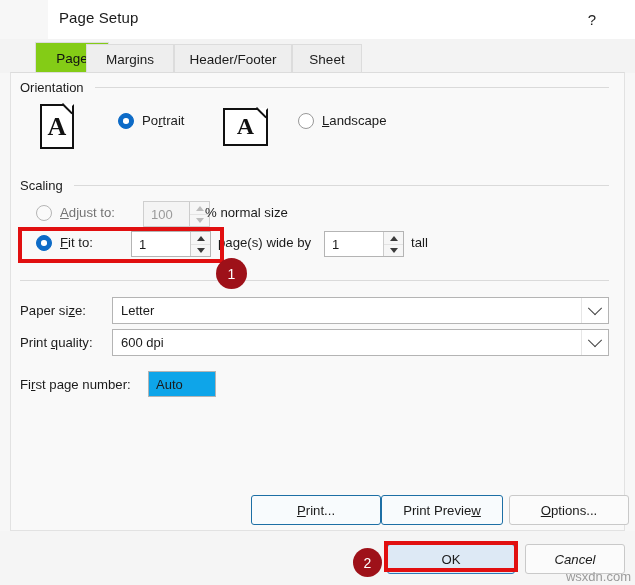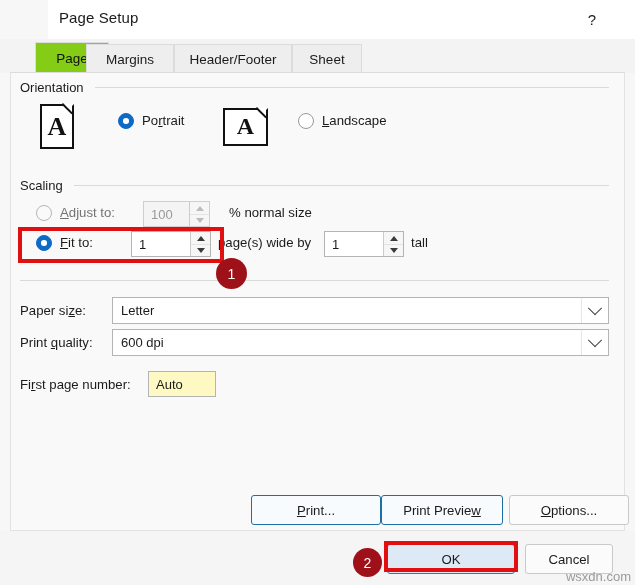--- a/index.html
+++ b/index.html
@@ -240,21 +240,21 @@
   }
   .arrow-up { border-bottom: 5px solid #3a3a3a; }
   .arrow-dn { border-top: 5px solid #3a3a3a; }
   .spin.disabled .arrow-up { border-bottom-color: #bcbcbc; }
   .spin.disabled .arrow-dn { border-top-color: #bcbcbc; }
 
   
   .textbox {
     position: absolute;
     box-sizing: border-box;
-    background: #fef9c3;
+    background: #0ea5e9;
     border: 1px solid #b4b4b4;
     height: 26px;
     display: flex;
     align-items: center;
     padding-left: 7px;
     font-size: 13px;
     color: #1b1b1b;
   }
 
   
@@ -415,21 +415,21 @@
       <div class="btns">
         <div class="up">
             <span class="arrow-up"></span>
           </div>
         <div class="dn">
             <span class="arrow-dn"></span>
           </div>
       </div>
     </div>
 
-    <div class="lbl" style="left:194px; top:132px;margin-left:24px;">% normal size</div>
+    <div class="lbl" style="left:194px; top:132px;">% normal size</div>
 
     <div class="radio checked" style="left:25px; top:162px;"></div>
     <div class="lbl" style="left:49px; top:162px;">
       <span><span class="u">F</span>it to:</span>
     </div>
 
     <div class="spin" style="left:120px; top:158px; width:80px;">
       <div class="val">1</div>
       <div class="btns">
         <div class="up">
@@ -478,21 +478,21 @@
     <div class="lbl" style="left:9px; top:304px;">Fi<span class="u">r</span>st page number:</div>
     <div class="textbox" style="left:137px; top:298px; width:68px;">Auto</div>
 
     <div class="btn" style="left:240px; top:422px; width:130px;"><span class="u">P</span>rint...</div>
     <div class="btn" style="left:370px; top:422px; width:122px;">Print Previe<span class="u">w</span></div>
     <div class="btn plain" style="left:498px; top:422px; width:120px;"><span class="u">O</span>ptions...</div>
   </div>
 
   <div id="bottombar">
     <div class="btn primary" style="left:387px; top:13px; width:128px;">OK</div>
-    <div class="btn plain" style="left:525px; top:13px; width:88px;">Cancel</div>
+    <div class="btn plain" style="left:525px; top:13px; width:100px;font-style:italic;">Cancel</div>
     <div id="watermark">wsxdn.com</div>
   </div>
 
   <div class="anno-rect" style="left:18px; top:227px; width:206px; height:36px;"></div>
   <div class="anno-badge" style="left:216px; top:258px; width:31px; height:31px;">1</div>
 
   <div class="anno-rect" style="left:384px; top:541px; width:134px; height:31px;"></div>
   <div class="anno-badge" style="left:353px; top:548px; width:29px; height:29px;">2</div>
 
 </div>

